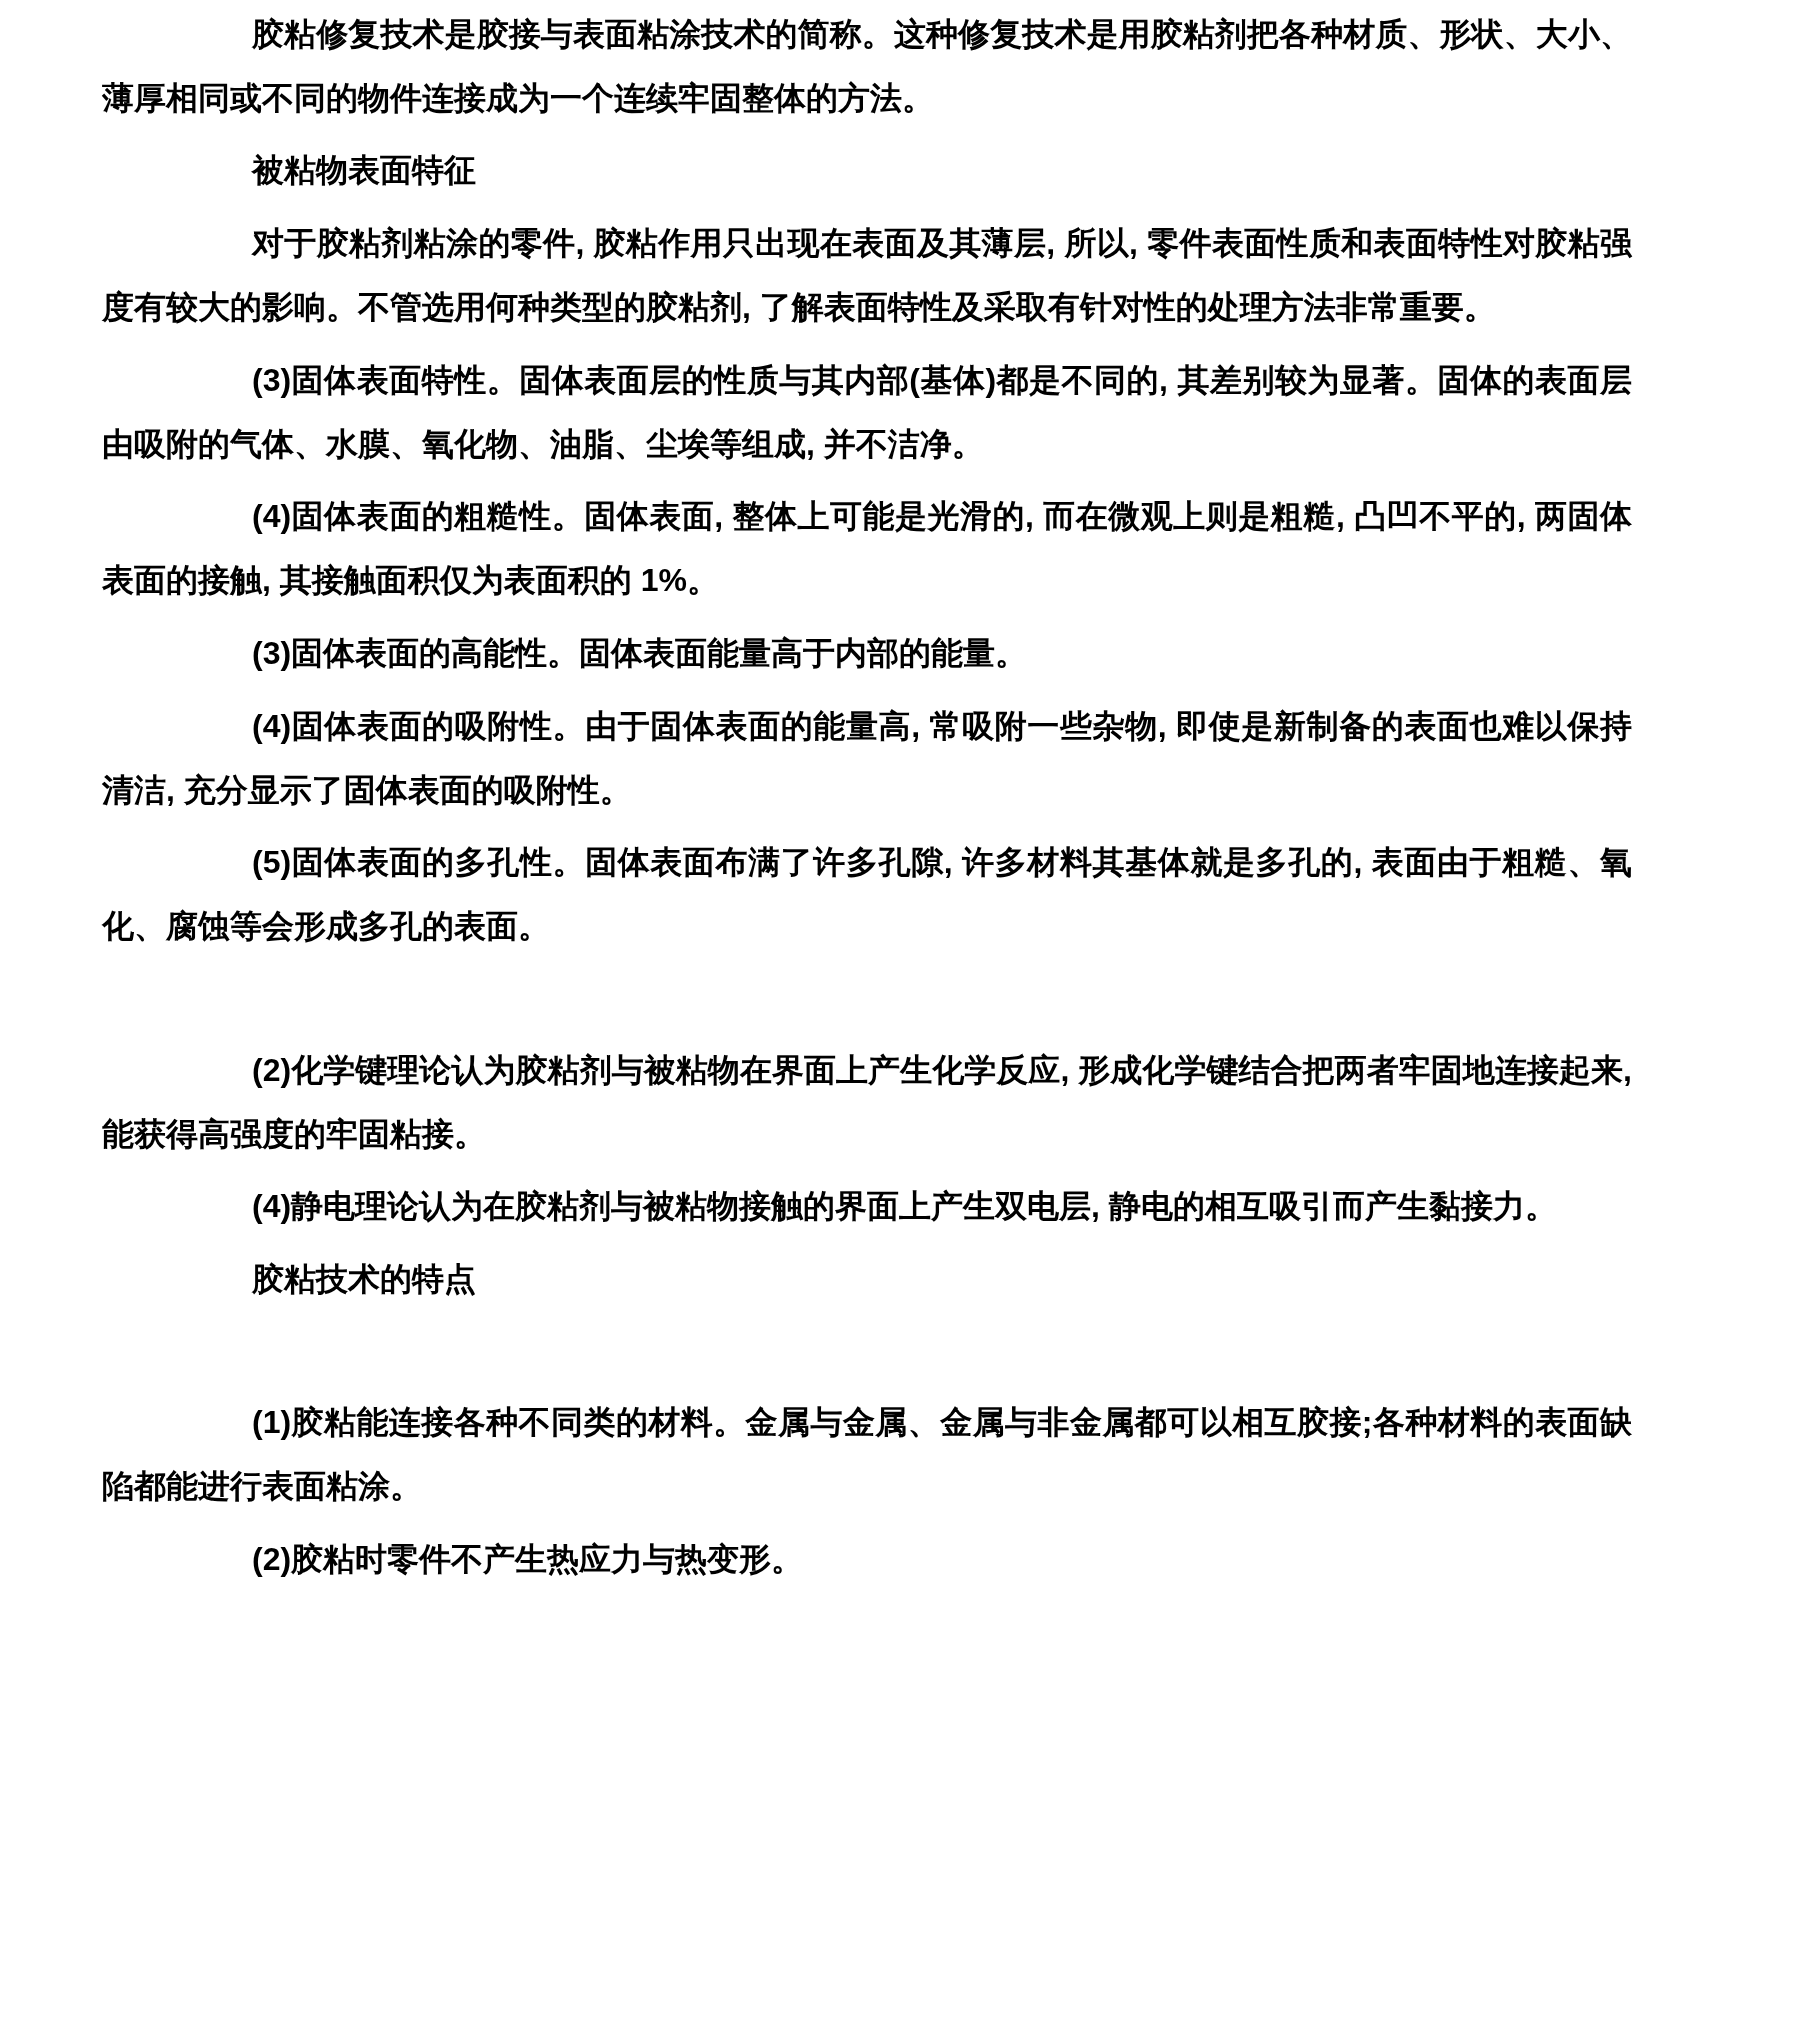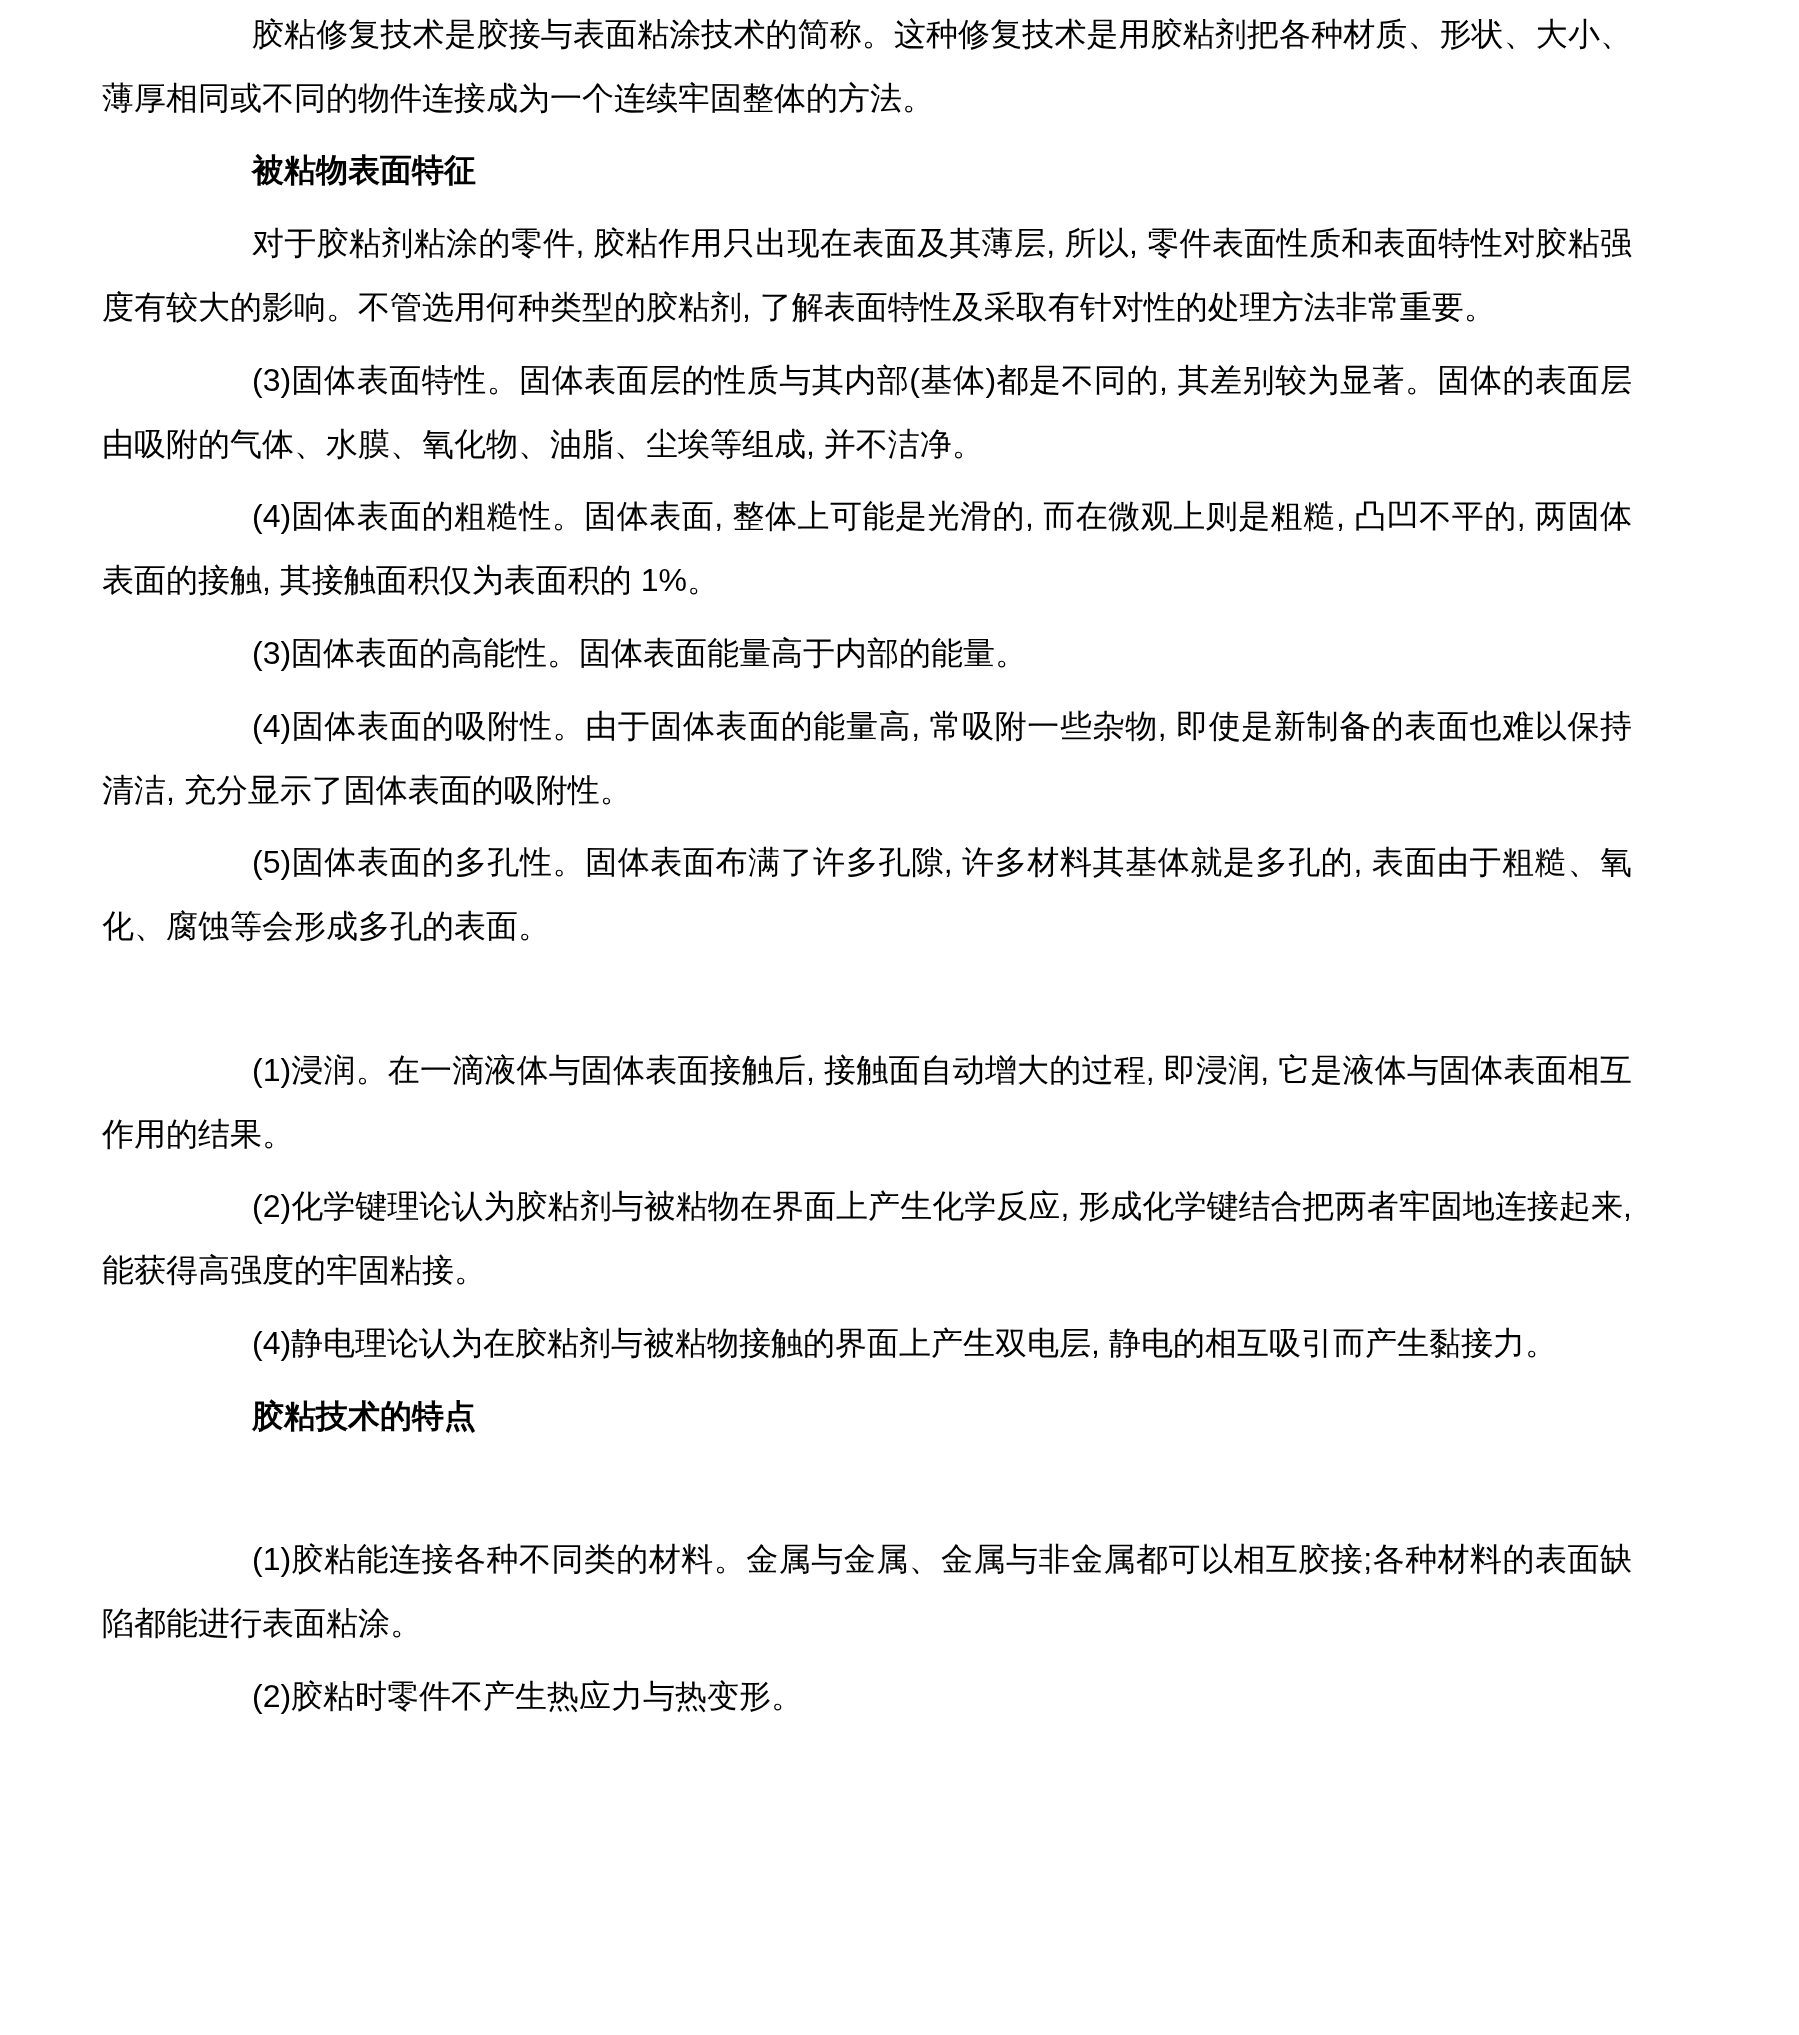--- a/index.html
+++ b/index.html
@@ -24,21 +24,21 @@
   .block {
     font-size: 32px;
     line-height: 64px;
     margin: 0 0 8.7px 0;
     text-align: justify;
     text-indent: 150px;
     word-break: normal;
     line-break: normal;
   }
   .block.p {
-    font-weight: normal;
+    font-weight: bold;
   }
   .block.h {
     font-weight: bold;
     text-align: left;
   }
   .block.blank {
     height: 62px;
     margin: 0 0 8.7px 0;
   }
 </style>
@@ -49,21 +49,20 @@
   <div id="doc-body">
       <div class="block p">胶粘修复技术是胶接与表面粘涂技术的简称。这种修复技术是用胶粘剂把各种材质、形状、大小、薄厚相同或不同的物件连接成为一个连续牢固整体的方法。</div>
       <div class="block h">被粘物表面特征</div>
       <div class="block p">对于胶粘剂粘涂的零件, 胶粘作用只出现在表面及其薄层, 所以, 零件表面性质和表面特性对胶粘强度有较大的影响。不管选用何种类型的胶粘剂, 了解表面特性及采取有针对性的处理方法非常重要。</div>
       <div class="block p">(3)固体表面特性。固体表面层的性质与其内部(基体)都是不同的, 其差别较为显著。固体的表面层由吸附的气体、水膜、氧化物、油脂、尘埃等组成, 并不洁净。</div>
       <div class="block p">(4)固体表面的粗糙性。固体表面, 整体上可能是光滑的, 而在微观上则是粗糙, 凸凹不平的, 两固体表面的接触, 其接触面积仅为表面积的 1%。</div>
       <div class="block p">(3)固体表面的高能性。固体表面能量高于内部的能量。</div>
       <div class="block p">(4)固体表面的吸附性。由于固体表面的能量高, 常吸附一些杂物, 即使是新制备的表面也难以保持清洁, 充分显示了固体表面的吸附性。</div>
       <div class="block p">(5)固体表面的多孔性。固体表面布满了许多孔隙, 许多材料其基体就是多孔的, 表面由于粗糙、氧化、腐蚀等会形成多孔的表面。</div>
       <div class="block blank"></div>
-      <div class="block p">(1)浸润。在一滴液体与固体表面接触后, 接触面自动增大的过程, 即浸润, 它是液体与固体表面相互作用的结果。</div>
       <div class="block p">(2)化学键理论认为胶粘剂与被粘物在界面上产生化学反应, 形成化学键结合把两者牢固地连接起来, 能获得高强度的牢固粘接。</div>
       <div class="block p">(4)静电理论认为在胶粘剂与被粘物接触的界面上产生双电层, 静电的相互吸引而产生黏接力。</div>
       <div class="block h">胶粘技术的特点</div>
       <div class="block blank"></div>
       <div class="block p">(1)胶粘能连接各种不同类的材料。金属与金属、金属与非金属都可以相互胶接;各种材料的表面缺陷都能进行表面粘涂。</div>
       <div class="block p">(2)胶粘时零件不产生热应力与热变形。</div>
     </div>
 </div>
 
 

